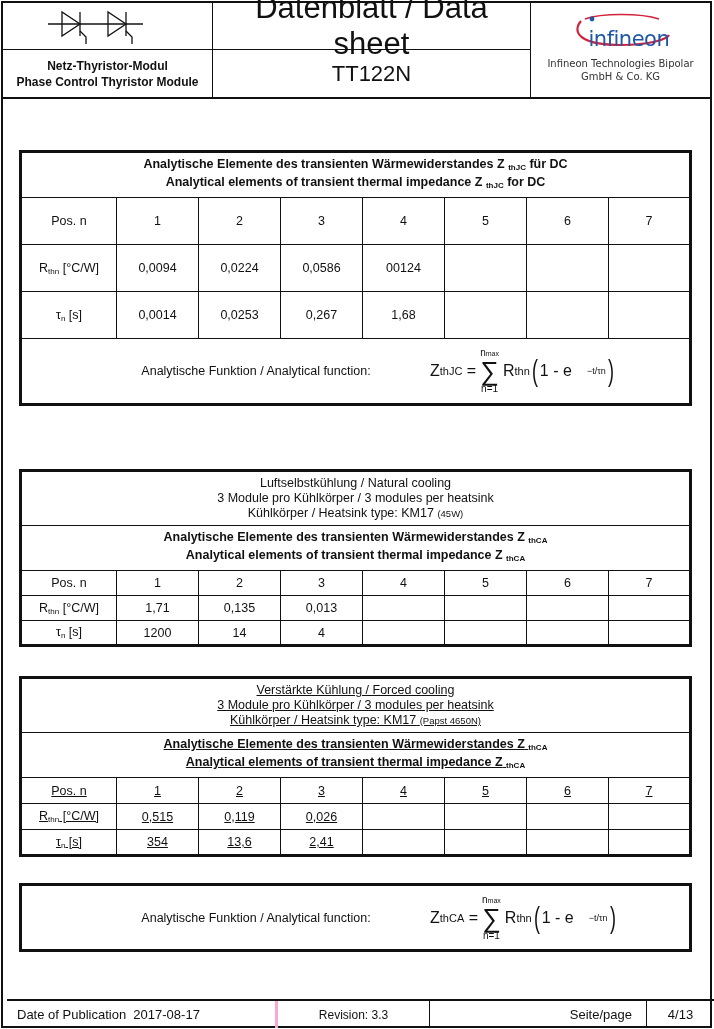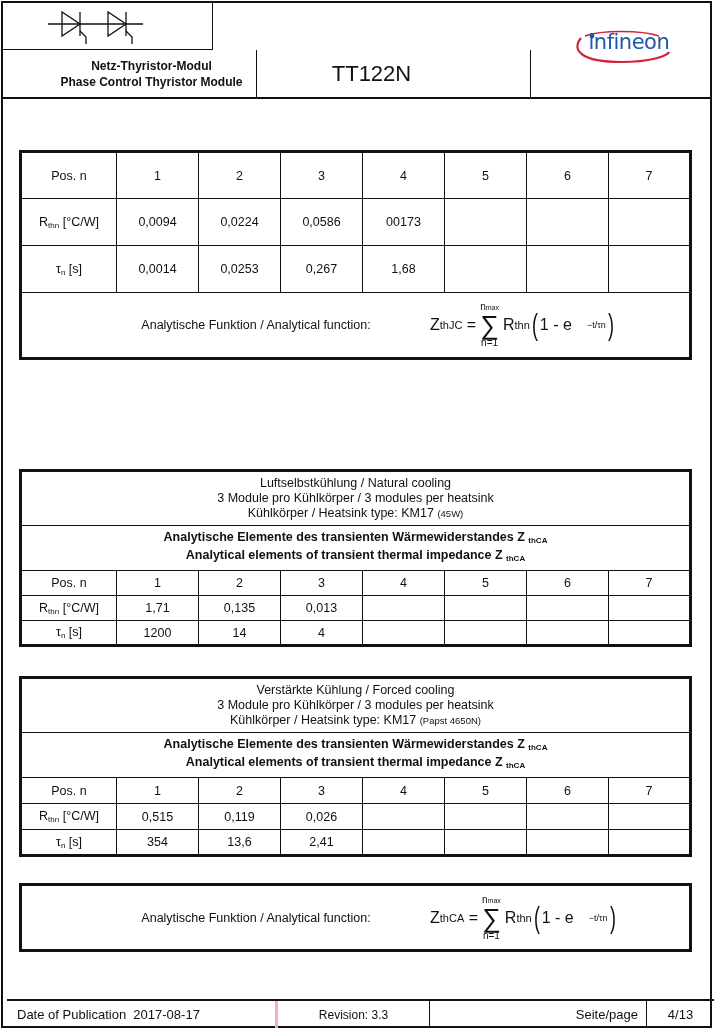--- a/index.html
+++ b/index.html
@@ -5,26 +5,26 @@
   * { box-sizing: border-box; margin: 0; padding: 0; }
   html, body { width: 714px; height: 1029px; background: #ffffff; overflow: hidden; }
   body { position: relative; font-family: "Liberation Sans", sans-serif; color: #111; }
 
   .page { position: absolute; left: 1px; top: 1px; width: 711px; height: 1027px; border: 2px solid #111; }
 
   
   .hdr { position: absolute; left: 0; top: 0; width: 707px; height: 96px; border-bottom: 2px solid #111; }
   .hdr .cell { position: absolute; display: flex; align-items: center; justify-content: center; text-align: center; }
   .hdr .symbol { left: 0; top: 0; width: 210px; height: 47px; border-bottom: 1px solid #111; border-right: 1px solid #111; }
-  .hdr .module { left: 0; top: 47px; width: 210px; height: 47px; border-right: 1px solid #111; flex-direction: column; font-weight: bold; font-size: 12px; line-height: 16px; margin-left: 44px; }
+  .hdr .module { left: 0; top: 47px; width: 210px; height: 47px; border-right: 1px solid #111; flex-direction: column; font-weight: bold; font-size: 12px; line-height: 16px; }
   .hdr .title { left: 210px; top: 0; width: 318px; height: 47px; border-bottom: 1px solid #111; border-right: 1px solid #111; font-size: 31px; }
   .hdr .part { left: 210px; top: 47px; width: 318px; height: 47px; border-right: 1px solid #111; font-size: 22px; font-weight: normal; }
   .hdr .logo { left: 528px; top: 0; width: 179px; height: 94px; flex-direction: column; }
   .logo-mark { position: relative; width: 100px; height: 38px; margin-top: -6px; }
-  .logo-word { position: absolute; left: 18px; top: 2px; font-size: 21px; color: #1f57a8; font-family: "DejaVu Sans", sans-serif; letter-spacing: -0.5px; }
+  .logo-word { position: absolute; left: 18px; top: 16px; font-size: 21px; color: #1f57a8; font-family: "DejaVu Sans", sans-serif; letter-spacing: -0.5px; }
   .logo-company { font-size: 10px; color: #333; line-height: 13px; margin-top: 8px; font-family: "DejaVu Sans", sans-serif; }
 
   
   table { border-collapse: collapse; position: absolute; left: 19px; width: 673px; table-layout: fixed; }
   td { border: 1px solid #111; text-align: center; vertical-align: middle; font-size: 12.5px; }
   table.t { border: 3px solid #111; }
   .caption { font-weight: bold; font-size: 12.5px; line-height: 15px; }
   .cap-plain { font-size: 12.5px; line-height: 15px; }
   .sub { font-size: 8px; vertical-align: -2px; font-weight: bold; }
   .subn { font-size: 8px; vertical-align: -2px; text-align: right; }
@@ -55,71 +55,82 @@
         <polyline points="32,25 38,31 38,38" fill="none" stroke="#111" stroke-width="1.3"></polyline>
         <polygon points="60,6 60,30 78,18" fill="none" stroke="#111" stroke-width="1.3"></polygon>
         <line x1="78" y1="6" x2="78" y2="30" stroke="#111" stroke-width="1.3"></line>
         <polyline points="78,25 84,31 84,38" fill="none" stroke="#111" stroke-width="1.3"></polyline>
       </svg>
     </div>
     <div class="cell module">
       <span>Netz-Thyristor-Modul</span>
       <span>Phase Control Thyristor Module</span>
     </div>
+    <div class="cell title">Datenblatt / Data sheet</div>
     <div class="cell part">TT122N</div>
     <div class="cell logo">
       <div class="logo-mark">
         <svg width="100" height="38" viewBox="0 0 100 38" style="position:absolute;left:0;top:0;">
           <path d="M10,10 C0,22 10,34 50,34 C80,34 96,28 98,24" fill="none" stroke="#d2233c" stroke-width="2.2"></path>
           <path d="M14,8 C30,2 70,2 88,8" fill="none" stroke="#d2233c" stroke-width="1.6"></path>
           <circle cx="21" cy="8" r="2.4" fill="#1f57a8"></circle>
         </svg>
         <span class="logo-word">infineon</span>
       </div>
+      <div class="logo-company">
+        <div>Infineon Technologies Bipolar</div>
+        <div>GmbH &amp; Co. KG</div>
+      </div>
     </div>
   </div>
 
   <div class="ftr">
     <div style="left:10px;">
       <span>Date of Publication</span>&nbsp;&nbsp;<span>2017-08-17</span>
     </div>
     <div style="left:268px;width:155px;justify-content:center;border-left:3px solid #f9a8d4;border-right:1px solid #111;font-size:12px;">Revision: 3.3</div>
-    <div style="left:423px;width:217px;justify-content:flex-end;padding-right:8px;border-right:1px solid #111;">Seite/page</div>
+    <div style="left:423px;width:217px;justify-content:flex-end;padding-right:14px;border-right:1px solid #111;">Seite/page</div>
     <div style="left:640px;width:67px;justify-content:center;text-align:right;">4/13</div>
   </div>
 </div>
 
 <table class="t" style="top:150px;">
   <colgroup>
       <col style="width:96px">
       <col>
       <col>
       <col>
       <col>
       <col>
       <col>
       <col>
     </colgroup>
   <tbody>
+      <tr style="height:46px;">
+    <td colspan="8" class="caption">
+      <div><span>Analytische Elemente des transienten Wärmewiderstandes Z</span> <span class="sub">thJC</span><span> für DC</span></div>
+      <div><span>Analytical elements of transient thermal impedance Z</span> <span class="sub">thJC</span><span> for DC</span></div>
+    </td>
+  </tr>
   <tr style="height:47px;">
     <td>Pos. n</td>
     <td>1</td>
     <td>2</td>
     <td>3</td>
     <td>4</td>
     <td>5</td>
     <td>6</td>
     <td>7</td>
   </tr>
   <tr style="height:47px;">
     <td><span>R</span><span class="subn">thn</span><span> [°C/W]</span></td>
     <td>0,0094</td>
     <td>0,0224</td>
     <td>0,0586</td>
-    <td>00173</td>
+    <td>00124</td>
     <td></td>
     <td></td>
     <td></td>
   </tr>
   <tr style="height:47px;">
     <td><span>τ</span><span class="subn">n</span><span> [s]</span></td>
     <td>0,0014</td>
     <td>0,0253</td>
     <td>0,267</td>
     <td>1,68</td>
@@ -199,21 +210,21 @@
     <td>14</td>
     <td>4</td>
     <td></td>
     <td></td>
     <td></td>
     <td></td>
   </tr>
 </tbody>
   </table>
 
-<table class="t" style="top:676px;">
+<table class="t" style="top:676px;text-decoration:underline;">
   <colgroup>
       <col style="width:96px">
       <col>
       <col>
       <col>
       <col>
       <col>
       <col>
       <col>
     </colgroup>

